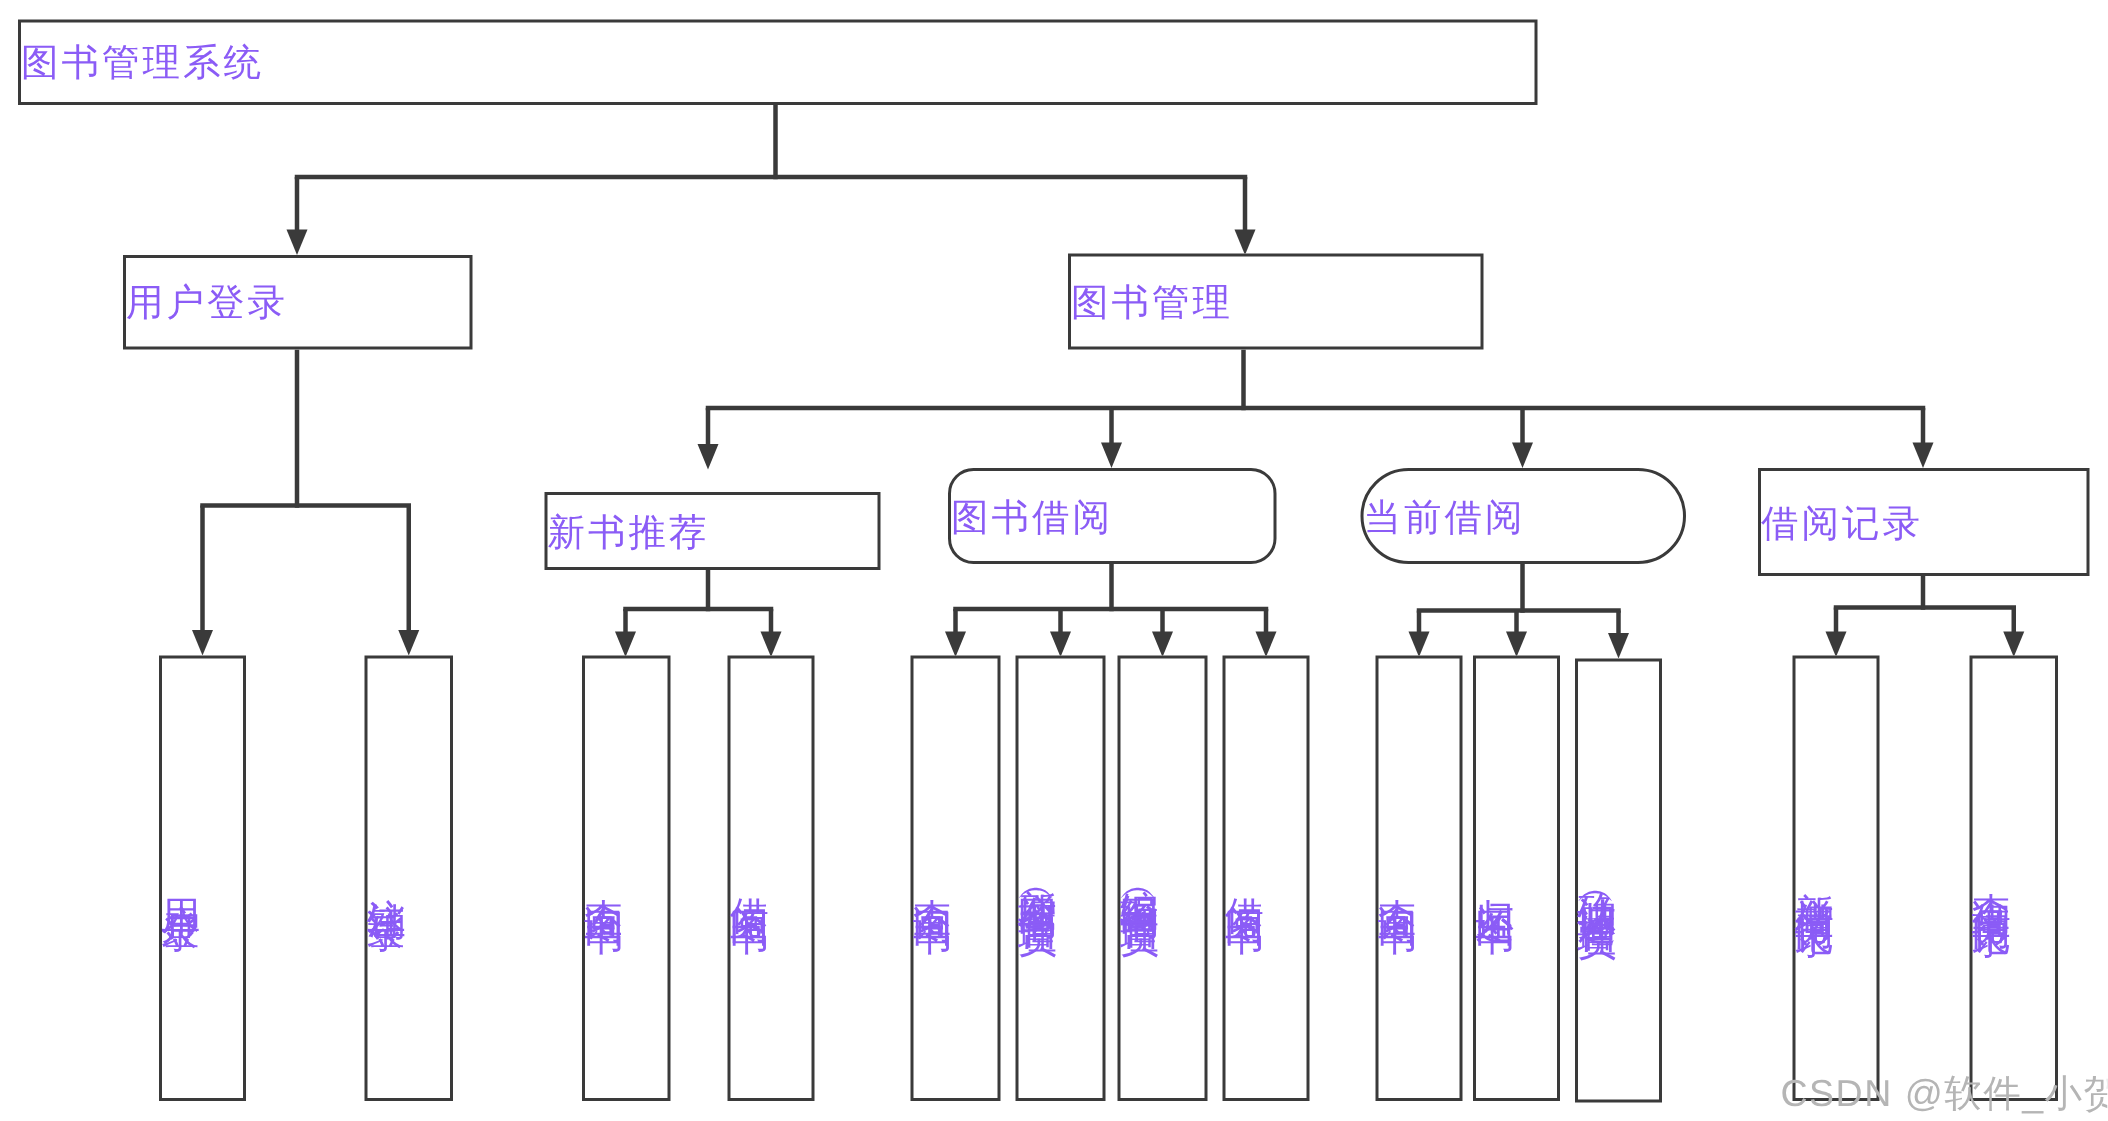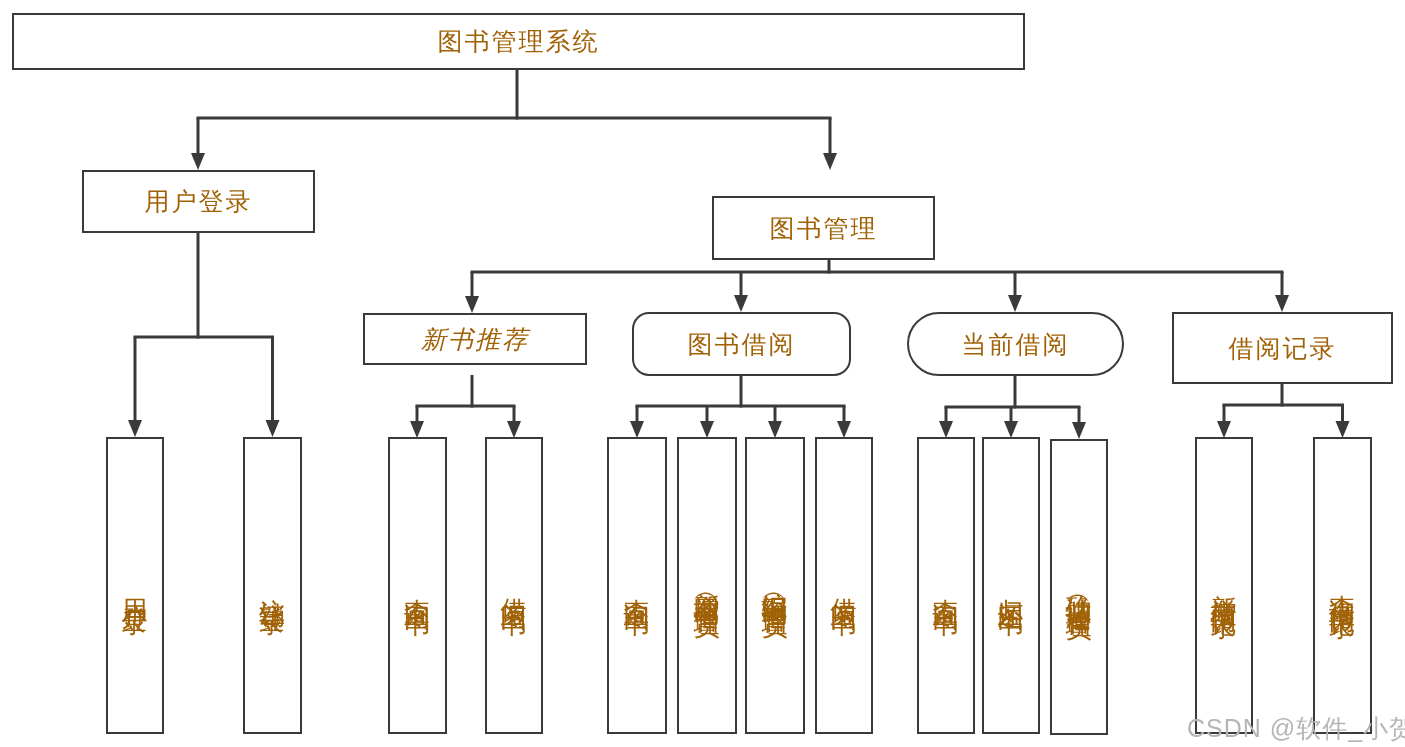--- a/index.html
+++ b/index.html
@@ -21,22 +21,22 @@
     top: 0;
     z-index: 1;
   }
   .node {
     position: absolute;
     box-sizing: border-box;
     background: #ffffff;
     border: 2.5px solid #3a3a3a;
     display: flex;
     align-items: center;
-    justify-content: center;
-    color: #a16207;
+    justify-content: flex-start;
+    color: #8b5cf6;
     z-index: 2;
   }
   .hlabel {
     font-size: 25px;
     letter-spacing: 2px;
     white-space: nowrap;
   }
   .leaf .vlabel {
     writing-mode: vertical-rl;
     text-orientation: mixed;
@@ -45,23 +45,23 @@
     line-height: 1;
     white-space: nowrap;
   }
   .leaf.long .vlabel {
     letter-spacing: 3px;
   }
   
   #n-root   { left: 12px;   top: 13px;  width: 1013px; height: 57px; }
   
   #n-login  { left: 82px;   top: 170px; width: 233px;  height: 63px; }
-  #n-mgmt   { left: 712px;  top: 169px; width: 223px;  height: 64px; margin-top: 27px; }
-  
-  #n-rec    { left: 363px;  top: 313px; width: 224px;  height: 52px; font-style: italic; }
+  #n-mgmt   { left: 712px;  top: 169px; width: 277px;  height: 64px; }
+  
+  #n-rec    { left: 363px;  top: 328px; width: 224px;  height: 52px; }
   #n-borrow { left: 632px;  top: 312px; width: 219px;  height: 64px; border-radius: 17px; }
   #n-cur    { left: 907px;  top: 312px; width: 217px;  height: 64px; border-radius: 32px; }
   #n-hist   { left: 1172px; top: 312px; width: 221px;  height: 72px; }
   
   .leaf     { top: 437px; height: 297px; }
   #l-1  { left: 106px;  width: 58px; }
   #l-2  { left: 243px;  width: 59px; }
   #l-3  { left: 388px;  width: 59px; }
   #l-4  { left: 485px;  width: 58px; }
   #l-5  { left: 607px;  width: 60px; }

